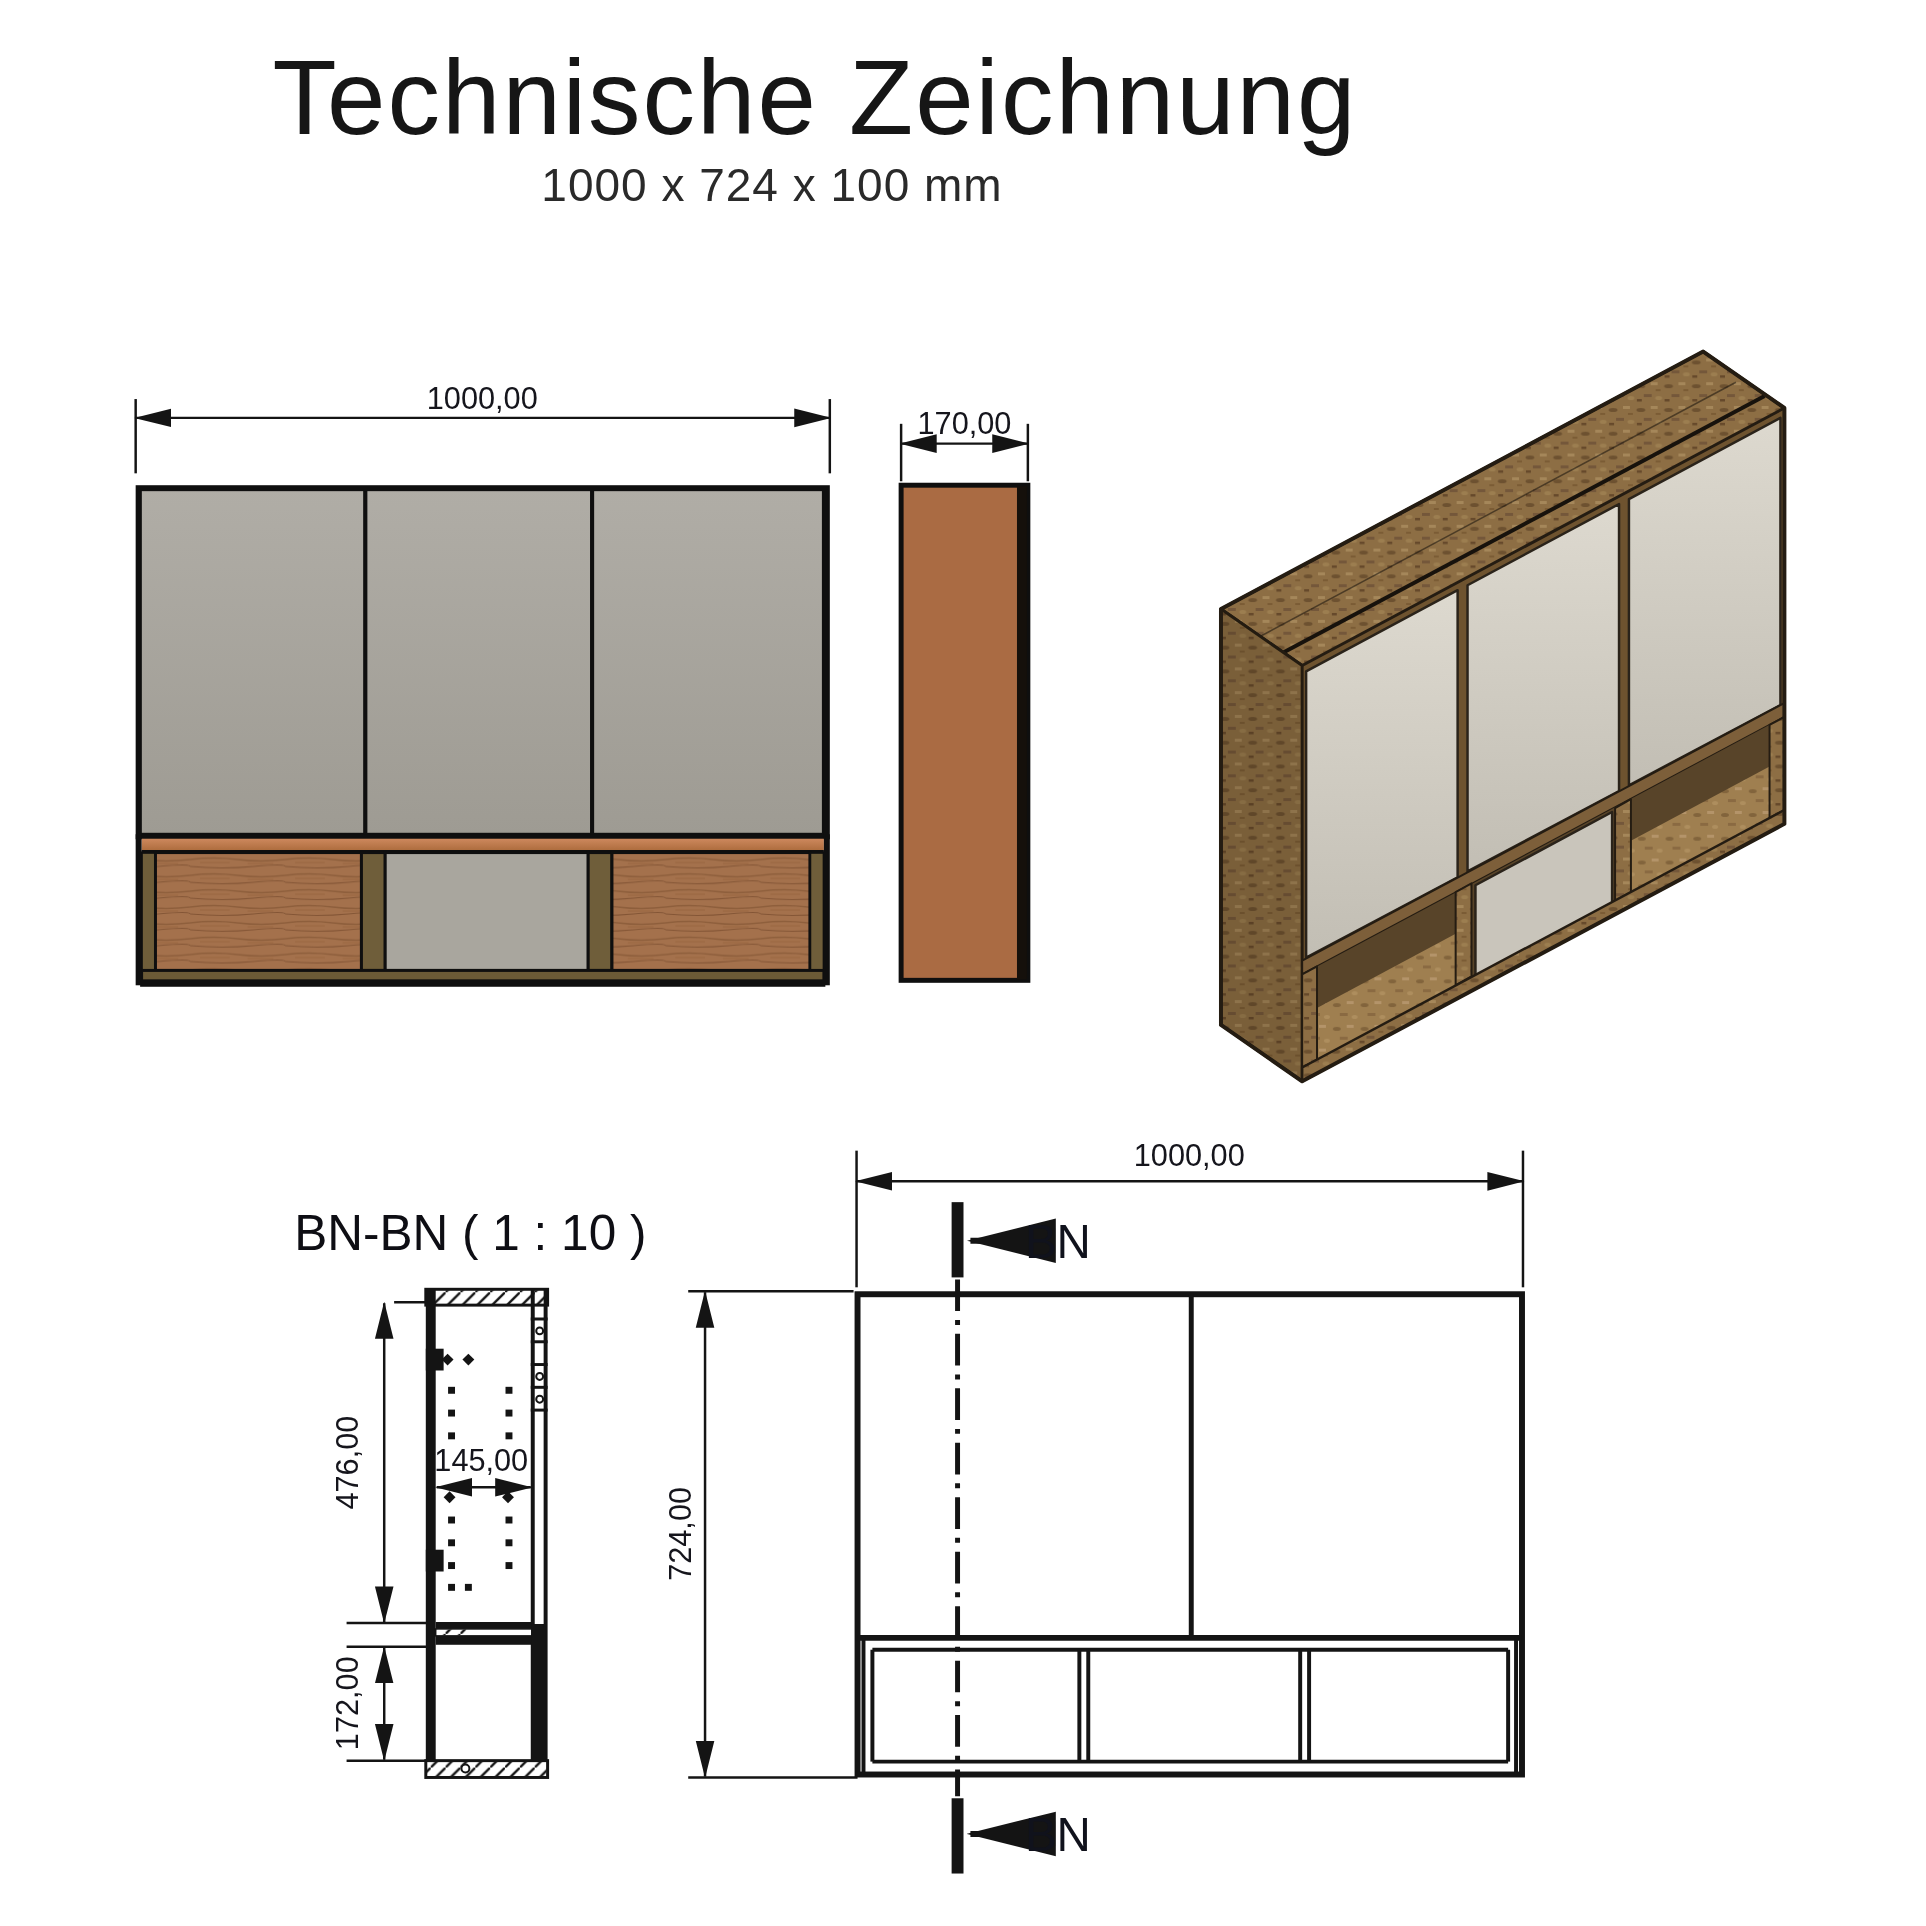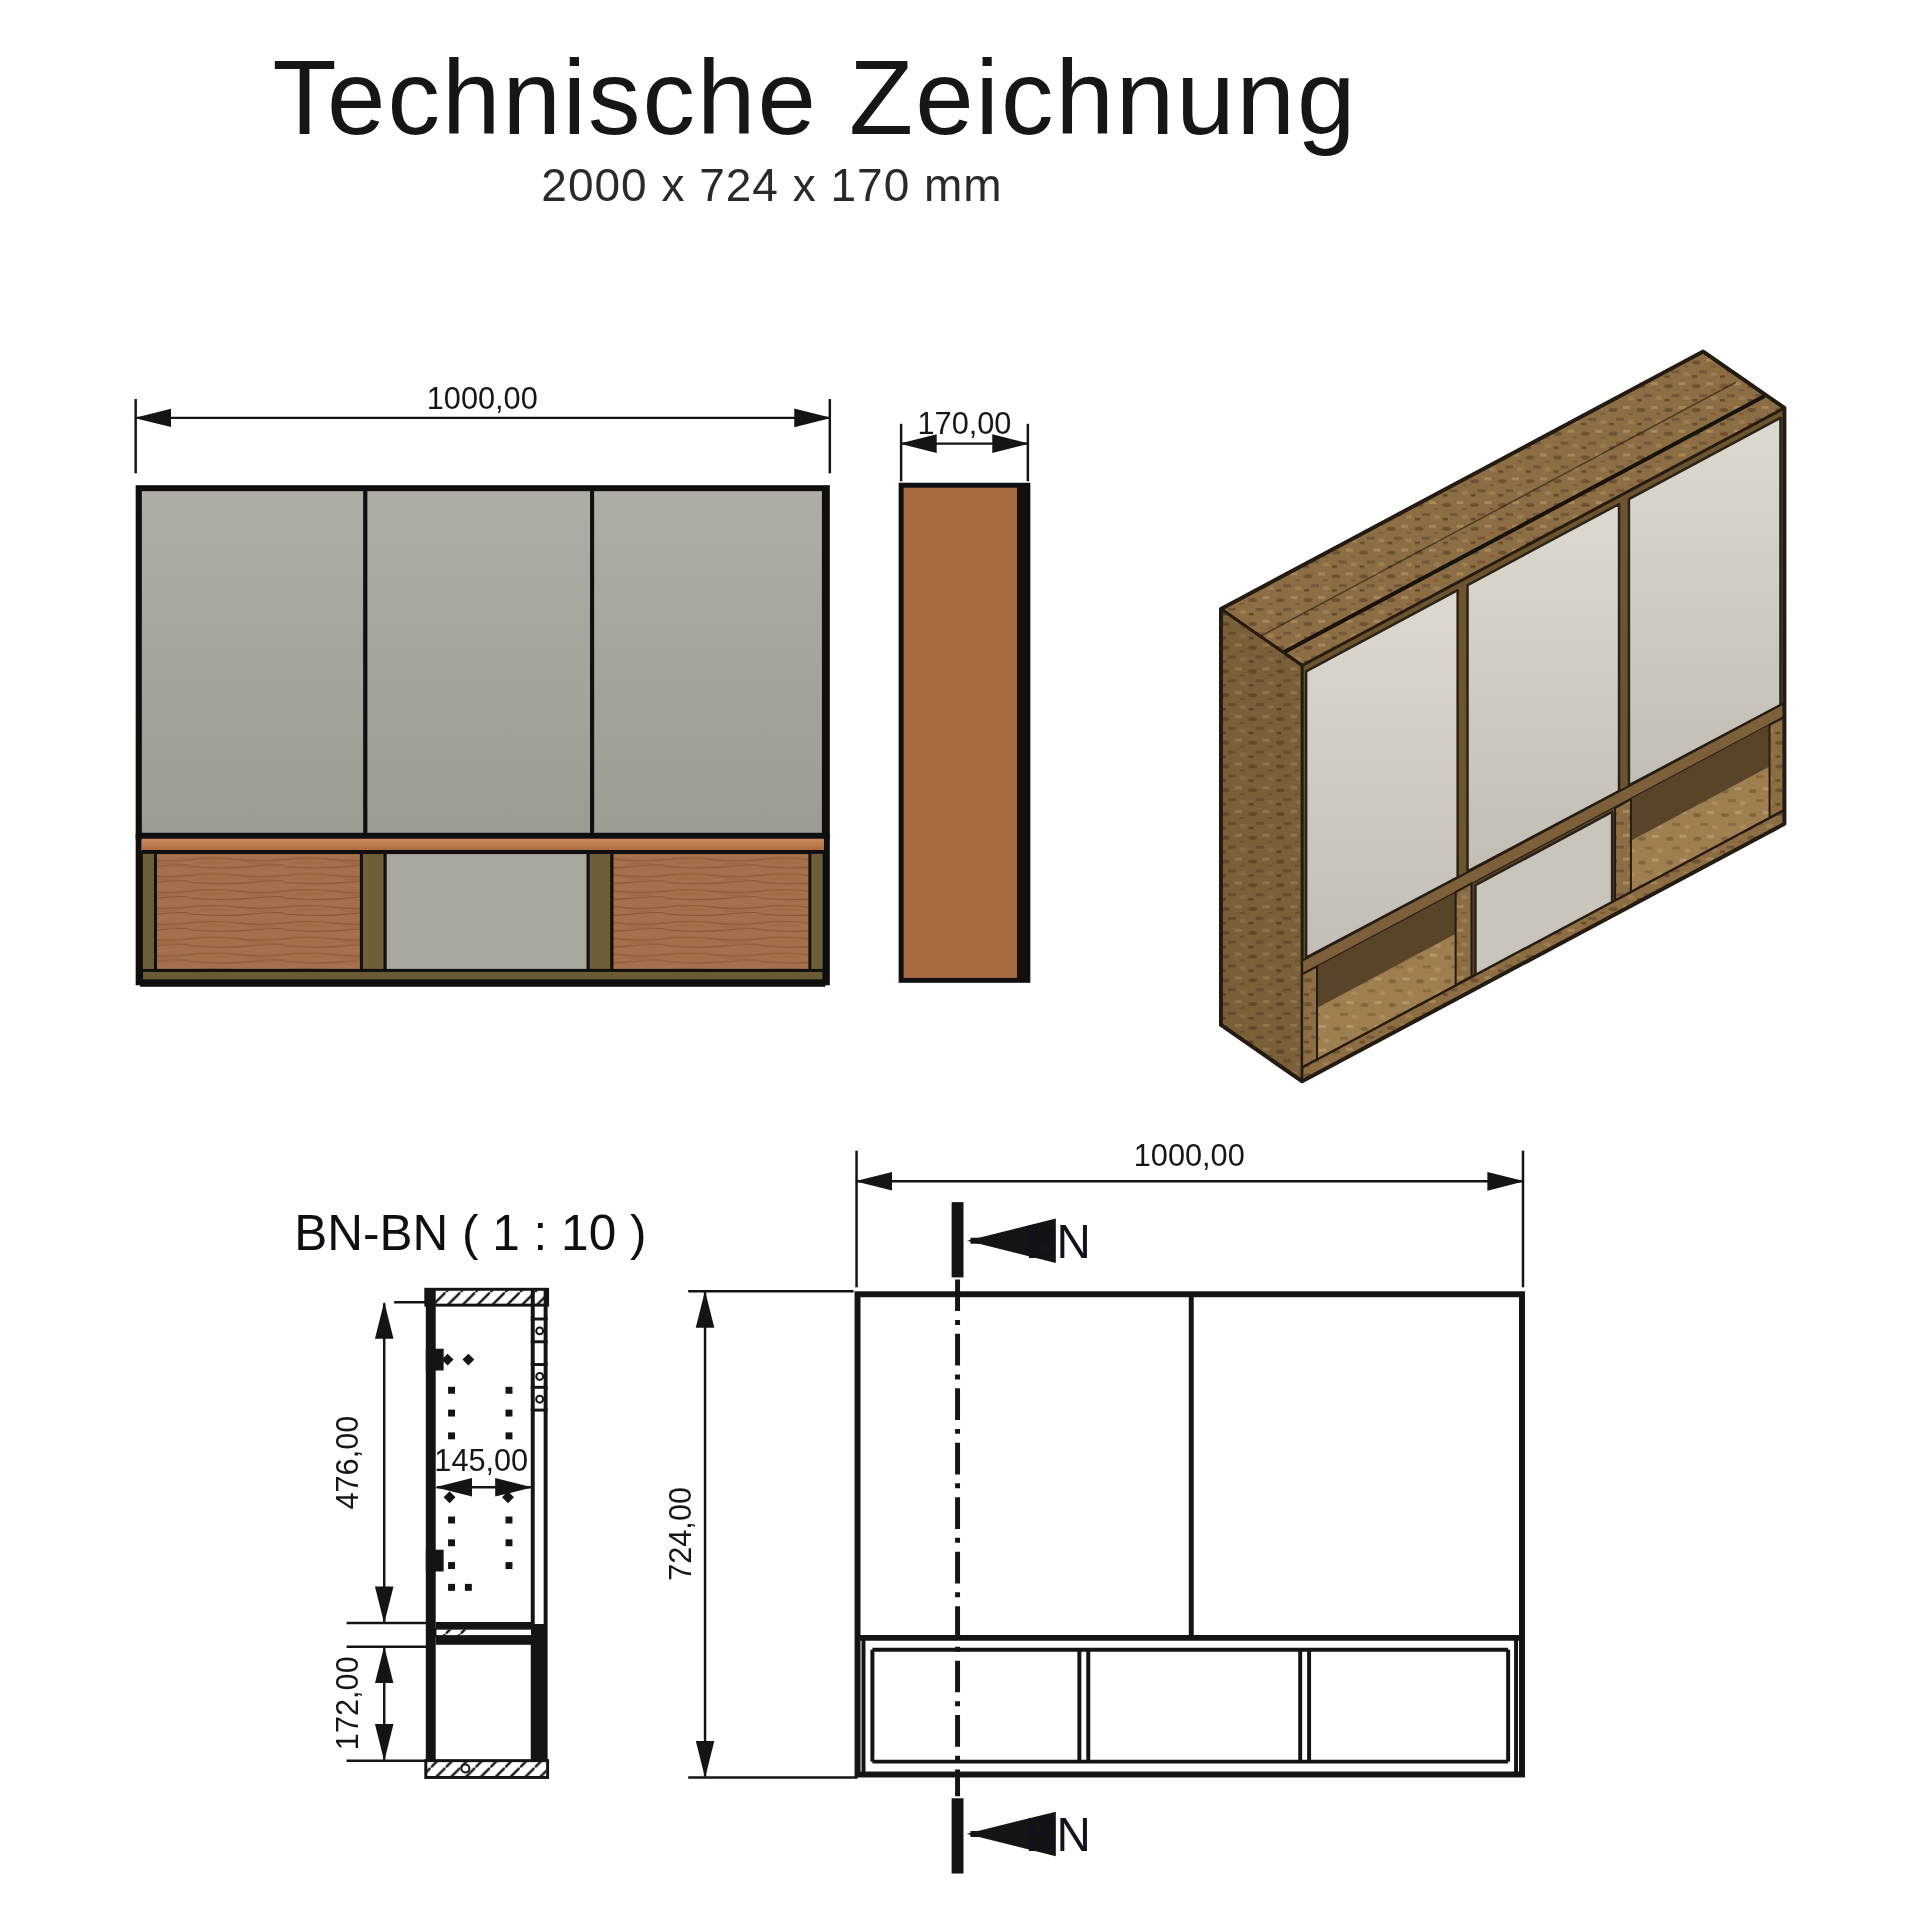--- a/index.html
+++ b/index.html
@@ -15,21 +15,21 @@
   .bntxt{font-family:"Liberation Sans",sans-serif;font-size:48px;fill:#10121c;}
   .thin{stroke:#141414;stroke-width:2.5;}
   .dimline{stroke:#141414;stroke-width:2.5;}
 </style>
 </head>
 <body>
 
 <div class="page">
 
   <div class="title">Technische Zeichnung</div>
-  <div class="subtitle">2000 x 724 x 170 mm</div>
+  <div class="subtitle">1000 x 724 x 100 mm</div>
 
   <svg width="1927" height="1927" viewBox="0 0 1946 1946">
     <defs>
       <marker id="arr" viewBox="0 0 12 6" refX="11.5" refY="3" markerWidth="15" markerHeight="8" orient="auto-start-reverse">
           <path d="M0 0L12 3L0 6Z" fill="#141414"></path>
         </marker>
       <linearGradient id="gDoor" x1="0" y1="0" x2="0" y2="1">
         <stop offset="0" stop-color="#b0ada6"></stop>
           <stop offset="1" stop-color="#9e9b93"></stop>
       </linearGradient>

